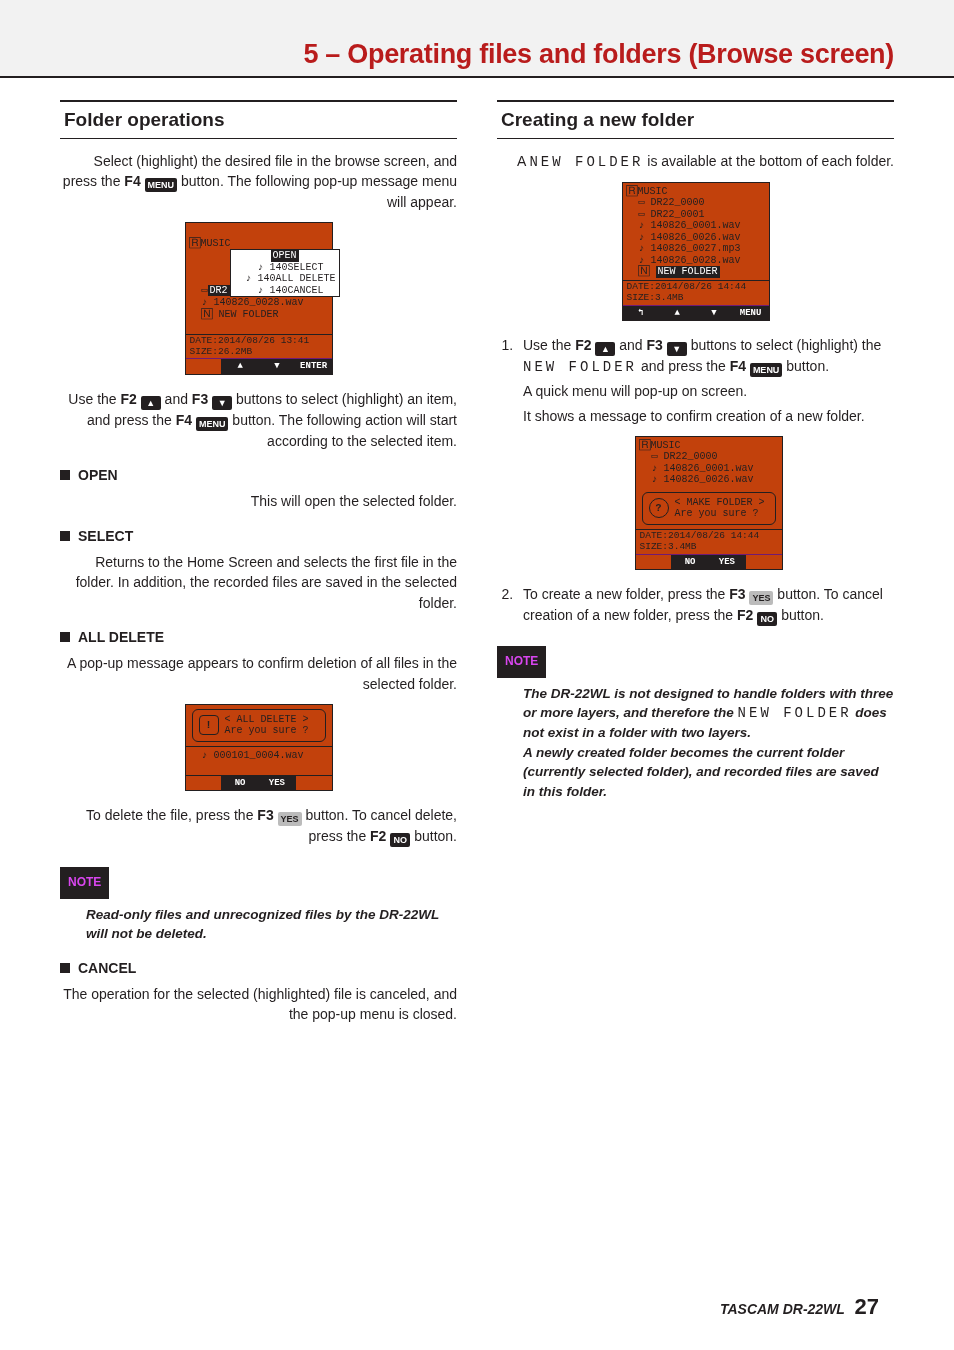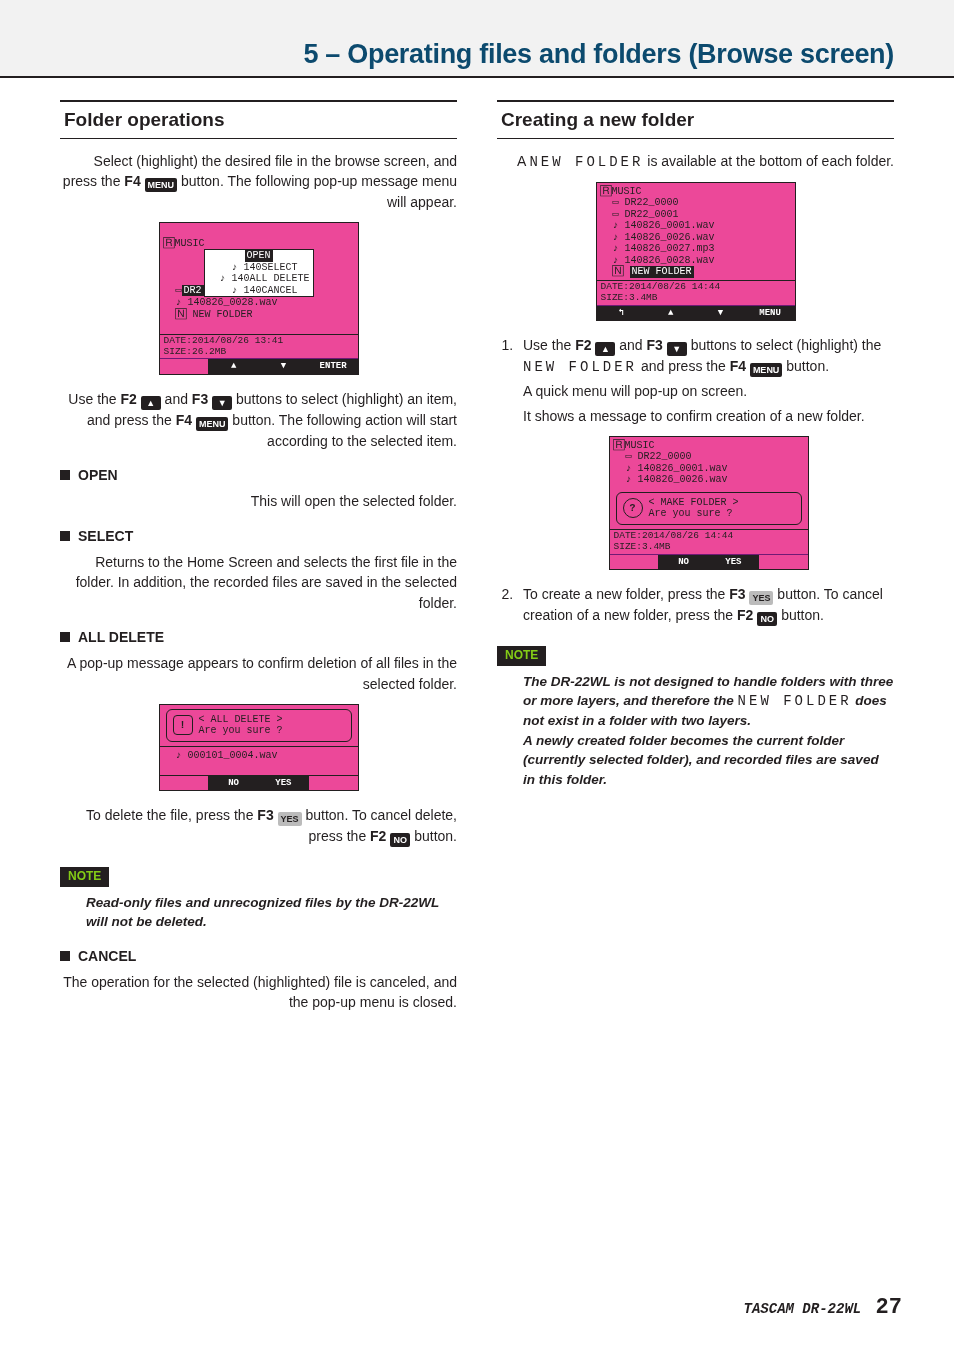--- a/index.html
+++ b/index.html
@@ -18,21 +18,21 @@
     padding: 0 60px;
     height: 76px;
     display: flex;
     justify-content: flex-end;
     align-items: flex-end;
     border-bottom: 2px solid #231f20;
   }
   .header-title {
     font-size: 27px;
     font-weight: 700;
-    color: #0c4a6e;
+    color: #b91c1c;
     padding-bottom: 6px;
     letter-spacing: -0.3px;
   }
   .content-area {
     position: absolute;
     top: 100px;
     left: 60px;
     right: 60px;
     bottom: 60px;
     display: flex;
@@ -74,33 +74,33 @@
     content: "";
     display: inline-block;
     width: 10px; height: 10px;
     background: #231f20;
     margin-right: 8px;
     vertical-align: 0px;
   }
   .note-label {
     display: inline-block;
     background: #231f20;
-    color: #84cc16;
+    color: #d946ef;
     font-weight: 700;
     font-size: 12px;
-    padding: 1px 8px;
+    padding: 7px 8px;
     margin: 10px 0 6px 0;
   }
   .note-body { margin-left: 26px; font-style: italic; font-weight: 600; font-size: 13.5px; line-height:1.45; }
   
   .shot {
-    width: 200px;
+    width: 148px;
     margin: 10px auto 14px auto;
     border: 1.5px solid #231f20;
-    background: #ec4899;
+    background: #c2410c;
     font-family: "Courier New", monospace;
     font-size: 10px;
     line-height: 1.15;
     box-sizing: border-box;
   }
   .shot-body { padding: 3px 4px 2px 4px; white-space: pre; }
   .shot-status { border-top:1px solid #231f20; border-bottom:1px solid #701a75; padding:1px 4px; font-size:9.5px;}
   .shot-fkeys { display:flex; }
   .shot-fkeys > div {
     flex:1; text-align:center; font-size:9px; font-weight:700;
@@ -119,22 +119,22 @@
     font-size:10px; white-space:pre;
   }
   .shot .dialog .icn {
     width:18px;height:18px;border:1.5px solid #231f20;border-radius:50%;
     display:flex;align-items:center;justify-content:center;font-weight:700;
   }
   ol.steps { padding-left: 20px; margin:0 0 10px 0; }
   ol.steps > li { margin-bottom: 8px; padding-left:6px; }
   ol.steps .sub { margin-top:4px; }
   .footer {
-    position:absolute; bottom:30px; right:52px;
-    font-style: italic; font-size:14px; font-weight:600;font-family:Liberation Mono, monospace;
+    position:absolute; bottom:30px; right:75px;
+    font-style: italic; font-size:14px; font-weight:600;
   }
   .footer .pn { font-style: normal; font-weight:700; font-size:22px; margin-left:6px; }
 </style>
 </head>
 <body>
 
 <div class="header-band">
   <div class="header-title">5 – Operating files and folders (Browse screen)</div>
 </div>
 

